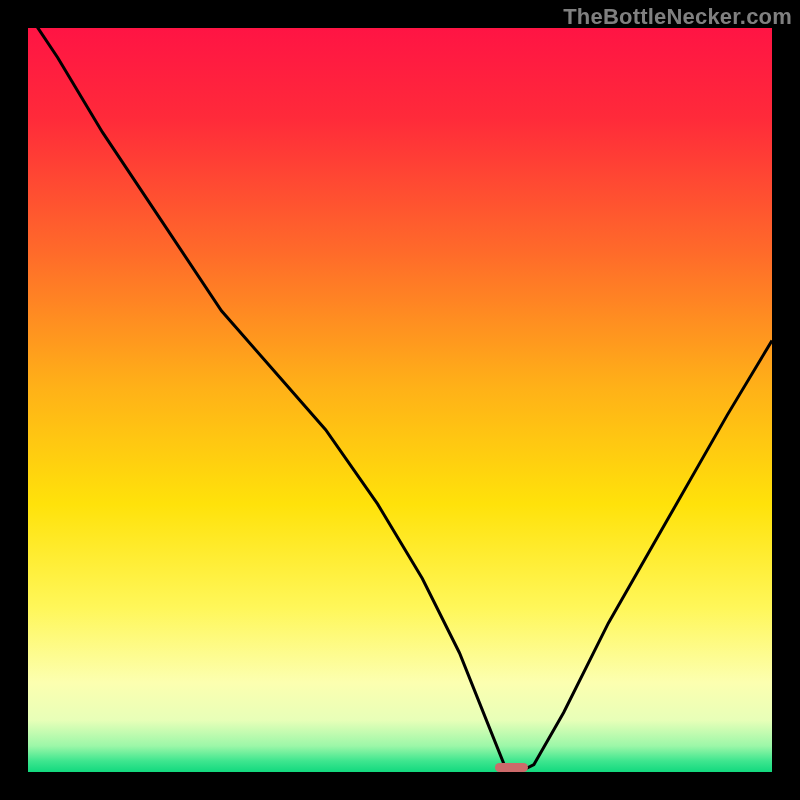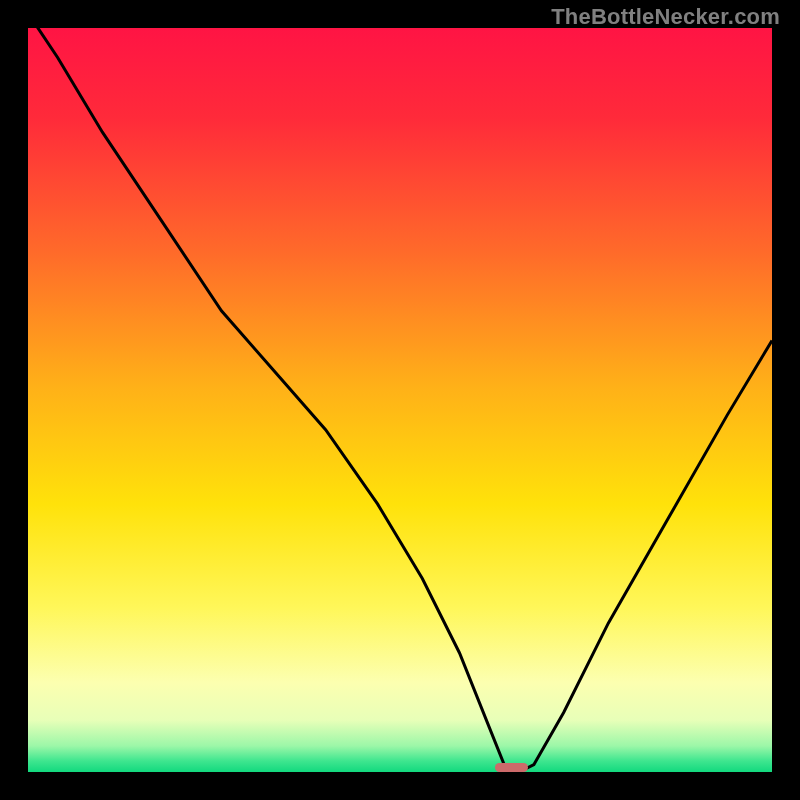--- a/index.html
+++ b/index.html
@@ -40,21 +40,21 @@
     height: 100%;
   }
   .marker {
     position: absolute;
     border-radius: 6px;
     box-sizing: border-box;
   }
   .watermark {
     position: absolute;
     top: 4px;
-    right: 20px;
+    right: 8px;
     font-size: 22px;
     font-weight: 600;
     letter-spacing: 0.2px;
   }
 </style>
 </head>
 <body>
 
 <div class="frame">
 

